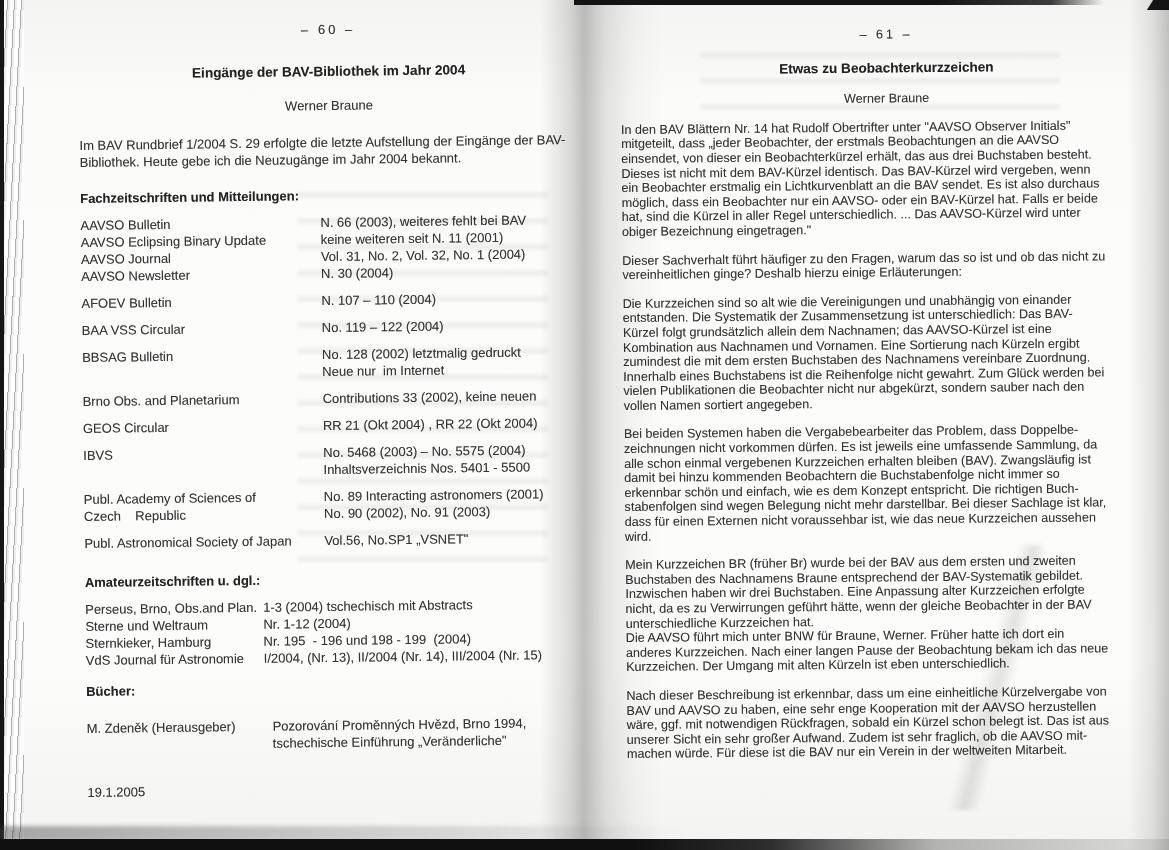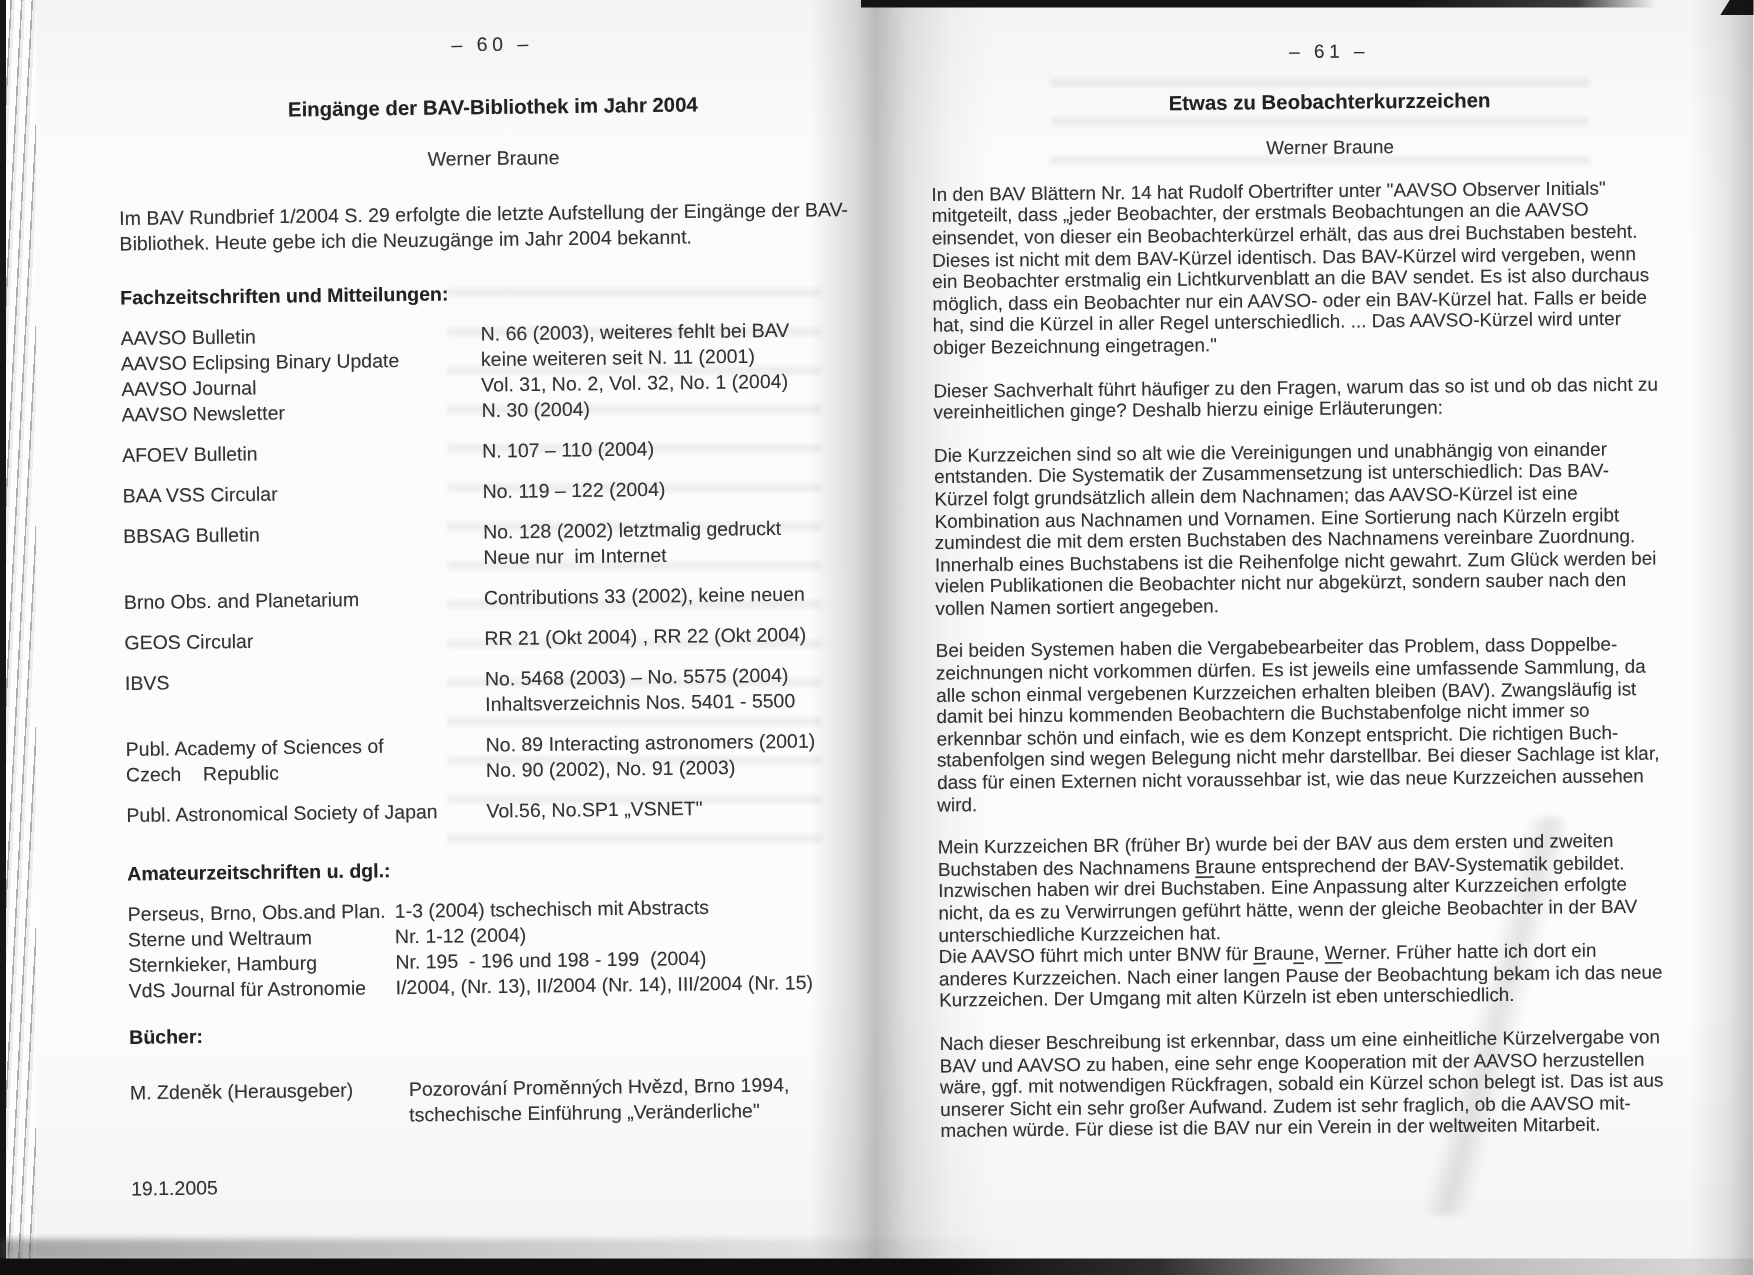--- a/index.html
+++ b/index.html
@@ -47,21 +47,21 @@
   .shead.s3{margin-top:14px;}
   .row{display:flex;margin-top:10px;align-items:flex-start;}
   .lbl,.val{white-space:pre-wrap;}
   .sec1 .lbl{width:240px;flex:0 0 240px;}
   .sec2 .lbl{width:178px;flex:0 0 178px;}
   .sec3 .lbl{width:186px;flex:0 0 186px;}
   .sec1 .row.first{margin-top:10px;}
   .row.book{margin-top:20px;}
   .date{margin-top:30px;}
   .para{margin:14px 0 0 0;white-space:pre-wrap;}
-  .u{text-decoration:underline;text-underline-offset:2px;}
+  .u{text-underline-offset:2px;}
 </style>
 </head>
 <body>
 
 <div class="abs ghost ghost1"></div>
 <div class="abs ghost ghost2"></div>
 
 <div class="abs page page-left">
   <div class="pagenum">–  60  –</div>
   <div class="title">Eingänge der BAV-Bibliothek im Jahr 2004</div>

